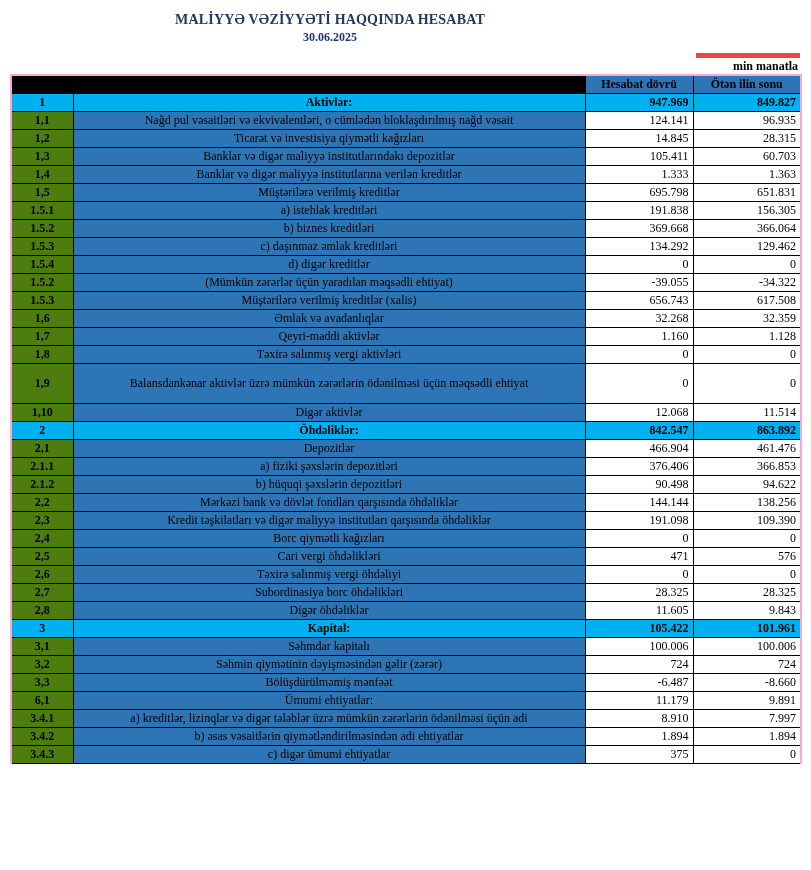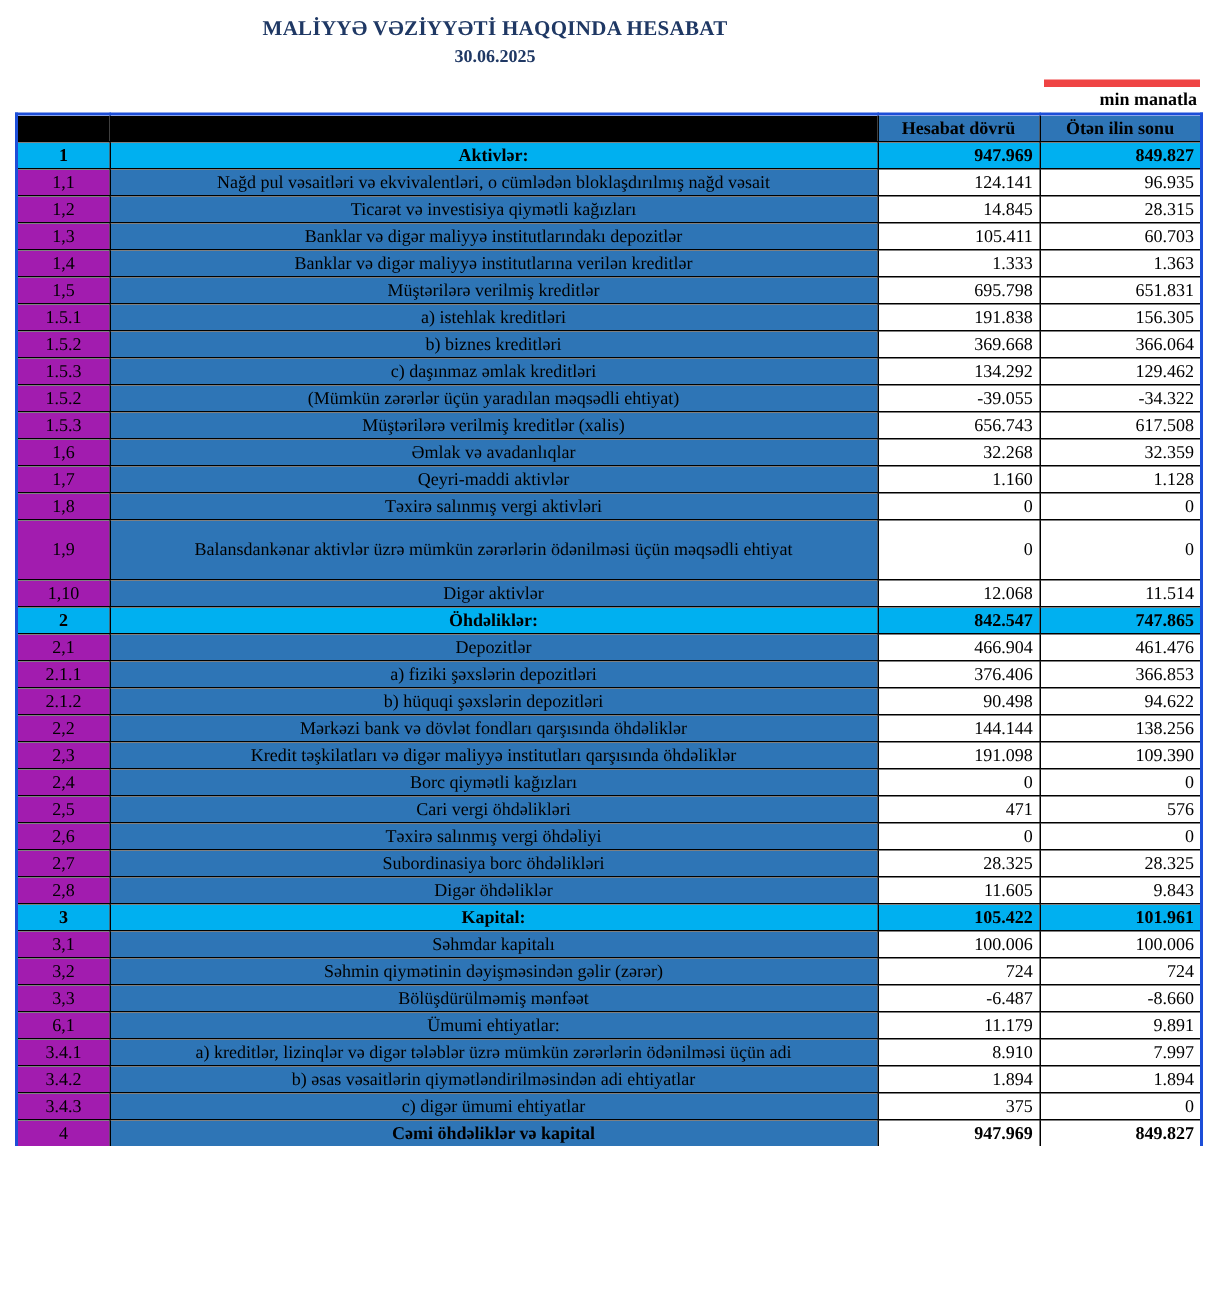--- a/index.html
+++ b/index.html
@@ -45,21 +45,21 @@
     font-weight: bold;
     font-size: 12px;
     padding: 1px 2px 0 2px;
     min-width: 100px;
     text-align: right;
   }
   table.fin {
     border-collapse: collapse;
     margin-left: 10px;
     width: 790px;
-    border: 2px solid #1d4ed8;
+    border: 2px solid #f9a8d4;
     table-layout: fixed;
   }
   table.fin th, table.fin td {
     border: 1px solid #000;
     font-size: 12px;
     padding: 1px 4px;
     height: 18px;
     box-sizing: border-box;
     overflow: hidden;
     white-space: nowrap;
@@ -68,23 +68,23 @@
   col.c-label { width: 512px; }
   col.c-val { width: 108px; }
   th.black-cell { background: #000000; }
   th.head-cell {
     background: #2E75B6;
     font-weight: bold;
     text-align: center;
     color: #000;
   }
   td.code {
-    background: #a21caf;
+    background: #4d7c0f;
     text-align: center;
-    font-weight: normal;
+    font-weight: bold;
   }
   td.label {
     background: #2E75B6;
     text-align: center;
   }
   td.val {
     background: #ffffff;
     text-align: right;
   }
   tr.section td.code,
@@ -185,20 +185,26 @@
           <td class="val">369.668</td>
           <td class="val">366.064</td>
         </tr>
         <tr class="normal">
           <td class="code">1.5.3</td>
           <td class="label">c) daşınmaz əmlak kreditləri</td>
           <td class="val">134.292</td>
           <td class="val">129.462</td>
         </tr>
         <tr class="normal">
+          <td class="code">1.5.4</td>
+          <td class="label">d) digər kreditlər</td>
+          <td class="val">0</td>
+          <td class="val">0</td>
+        </tr>
+        <tr class="normal">
           <td class="code">1.5.2</td>
           <td class="label">(Mümkün zərərlər üçün yaradılan məqsədli ehtiyat)</td>
           <td class="val">-39.055</td>
           <td class="val">-34.322</td>
         </tr>
         <tr class="normal">
           <td class="code">1.5.3</td>
           <td class="label">Müştərilərə verilmiş kreditlər (xalis)</td>
           <td class="val">656.743</td>
           <td class="val">617.508</td>
@@ -230,21 +236,21 @@
         <tr class="normal">
           <td class="code">1,10</td>
           <td class="label">Digər aktivlər</td>
           <td class="val">12.068</td>
           <td class="val">11.514</td>
         </tr>
         <tr class="section">
           <td class="code">2</td>
           <td class="label">Öhdəliklər:</td>
           <td class="val">842.547</td>
-          <td class="val">747.865</td>
+          <td class="val">863.892</td>
         </tr>
         <tr class="normal">
           <td class="code">2,1</td>
           <td class="label">Depozitlər</td>
           <td class="val">466.904</td>
           <td class="val">461.476</td>
         </tr>
         <tr class="normal">
           <td class="code">2.1.1</td>
           <td class="label">a) fiziki şəxslərin depozitləri</td>

